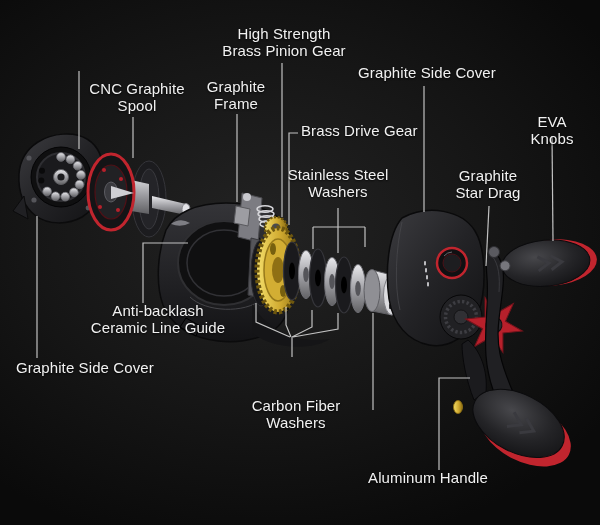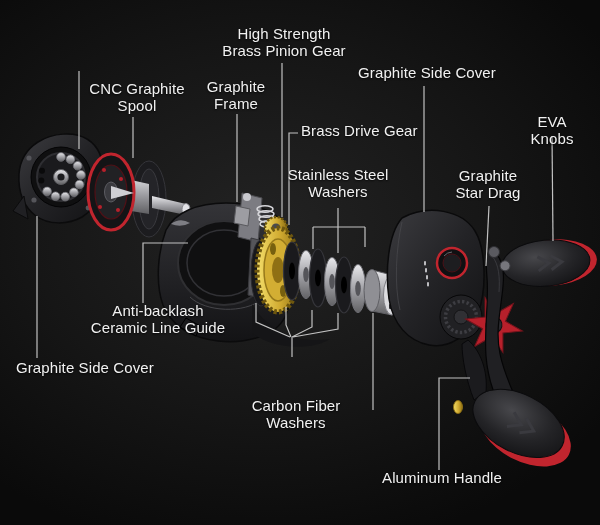--- a/index.html
+++ b/index.html
@@ -23,21 +23,21 @@
   #lbl-pinion{left:284px;top:26px;}
   #lbl-cover-top{left:427px;top:65px;}
   #lbl-eva{left:552px;top:114px;}
   #lbl-drive{left:301px;top:123px;}
   #lbl-stainless{left:338px;top:167px;}
   #lbl-stardrag{left:488px;top:168px;}
   #lbl-antibacklash{left:141px;top:303px;margin-left:17px;}
   #lbl-cover-bottom{left:16px;top:360px;}
   #lbl-carbon{left:296px;top:358px;margin-top:40px;}
   #lbl-oneway{left:372px;top:410px;}
-  #lbl-handle{left:442px;top:470px;text-align:center;}
+  #lbl-handle{left:428px;top:470px;text-align:center;}
 </style>
 </head>
 <body>
 
 <div id="stage">
 
   <svg id="art" width="600" height="525" viewBox="0 0 600 525">
     <defs>
       <linearGradient id="gSilver" x1="0" y1="0" x2="0" y2="1">
         <stop offset="0" stop-color="#e9e9ec"></stop>

